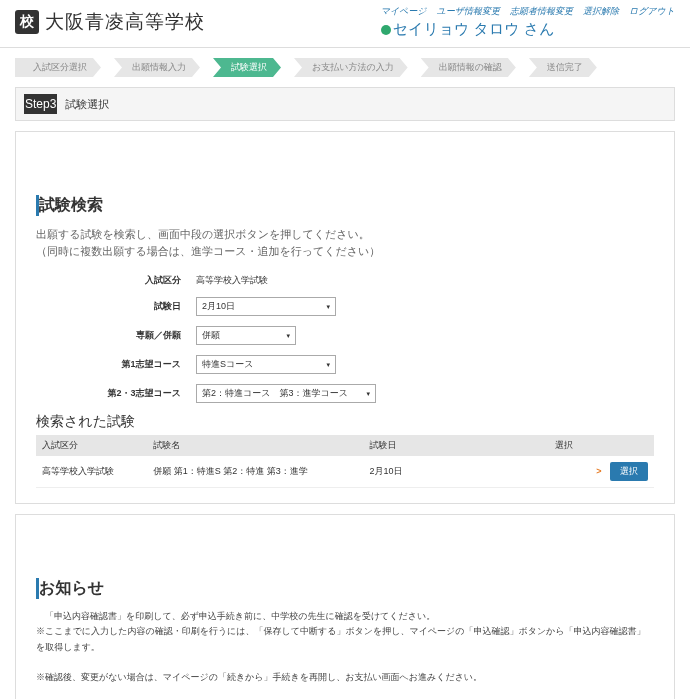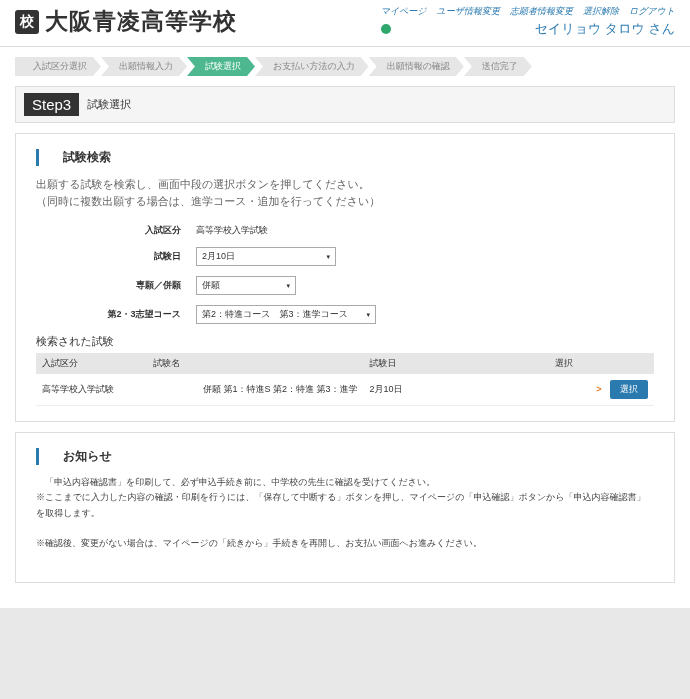--- a/index.html
+++ b/index.html
@@ -1,54 +1,54 @@
 <!DOCTYPE html>
 <html><head>
   <meta charset="utf-8">
   <style>
     * { margin: 0; padding: 0; box-sizing: border-box; }
     body { font-family: "Meiryo", sans-serif; background: #e8e8e8; font-size: 10px; color: #333; }
     .page { width: 690px; margin: 0 auto; background: #fff; }
     .header { display: flex; align-items: center; justify-content: space-between; padding: 5px 15px 8px; border-bottom: 1px solid #ddd; }
     .header-left { display: flex; align-items: center; gap: 6px; }
     .logo-mark { width: 24px; height: 24px; background: #333; border-radius: 3px; display: flex; align-items: center; justify-content: center; color: #fff; font-size: 14px; font-weight: bold; }
-    .school-name { font-size: 23px; font-weight: bold; letter-spacing: 1px; }
+    .school-name { font-size: 19px; font-weight: normal; letter-spacing: 1px; }
     .header-right { text-align: right; }
     .top-links { display: flex; gap: 10px; font-size: 9px; color: #2a7aaf; margin-bottom: 2px; justify-content: flex-end; }
     .top-links span { cursor: pointer; font-style: italic; }
-    .user-row { display: flex; align-items: center; gap: 20px; justify-content: space-between; font-size: 13px; color: #2a7aaf; }
+    .user-row { display: flex; align-items: center; gap: 2px; justify-content: flex-start; font-size: 15px; color: #2a7aaf; }
     .user-icon { width: 10px; height: 10px; background: #2fa86e; border-radius: 50%; }
 
-    .stepper { display: flex; padding: 10px 15px; gap: 4px; text-align: center; }
+    .stepper { display: flex; padding: 10px 15px; gap: 17px; text-align: center; }
     .step { position: relative; padding: 3px 14px 3px 18px; font-size: 9px; background: #e6e6e6; color: #888; clip-path: polygon(0 0, calc(100% - 8px) 0, 100% 50%, calc(100% - 8px) 100%, 0 100%, 8px 50%); margin-right: -4px; }
     .step:first-child { clip-path: polygon(0 0, calc(100% - 8px) 0, 100% 50%, calc(100% - 8px) 100%, 0 100%); }
     .step.active { background: #4db890; color: #fff; }
 
     .content { padding: 0 15px 15px; }
     .panel { border: 1px solid #ddd; margin-bottom: 10px; }
     .step-title-bar { background: #f5f5f5; padding: 6px 8px; display: flex; align-items: center; gap: 8px; }
-    .step-badge { background: #333; color: #fff; padding: 3px 8px; font-size: 15px; }
+    .step-badge { background: #333; color: #fff; padding: 3px 1px; font-size: 12px; }
     .step-title { font-size: 11px; }
 
     .section { padding: 15px 20px; }
-    .section-head { border-left: 3px solid #2a7aaf; padding-left: 24px; font-size: 12px; font-weight: bold; margin-bottom: 10px; }
+    .section-head { border-left: 3px solid #2a7aaf; padding-left: 0; font-size: 16px; font-weight: bold; margin-bottom: 10px; margin-top: 48px; }
     .help-text { font-size: 11px; color: #666; line-height: 1.5; margin-bottom: 15px; }
 
     .form-row { display: flex; align-items: center; margin-bottom: 10px; }
     .form-label { width: 160px; text-align: right; padding-right: 15px; font-size: 9px; font-weight: bold; }
     .form-value { font-size: 9px; }
     .select-box { display: inline-flex; align-items: center; justify-content: space-between; border: 1px solid #aaa; padding: 2px 5px; background: #fff; min-width: 140px; font-size: 9px; }
     .chev { font-size: 7px; }
 
-    .sub-label { font-size: 11px; margin: 10px 0 4px; }
+    .sub-label { font-size: 14px; margin: 10px 0 4px; }
     .result-table { width: 100%; border-collapse: collapse; font-size: 9px; }
     .result-table th { background: #e6e6e6; text-align: left; padding: 4px 6px; font-weight: normal; }
     .result-table td { padding: 6px; border-bottom: 1px solid #eee; }
     .result-table td.col-exam { width: 18%; }
-    .result-table td.col-name { width: 35%; text-align: right; }
+    .result-table td.col-name { width: 35%; }
     .result-table td.col-date { width: 30%; }
     .result-table td.col-act { width: 17%; text-align: right; }
     .arrow-orange { color: #e67b24; font-weight: bold; margin-right: 6px; }
     .btn-select { background: #2a7aaf; color: #fff; border: none; padding: 3px 10px; font-size: 9px; cursor: pointer; border-radius: 2px; }
 
     .plain-table { width: 100%; border-collapse: collapse; font-size: 9px; margin-bottom: 10px; }
     .plain-table th { background: #e6e6e6; text-align: left; padding: 4px 6px; font-weight: normal; }
 
     .notice-body { font-size: 9px; line-height: 1.7; color: #444; }
   </style>
@@ -113,20 +113,27 @@
           </div>
         </div>
         <div class="form-row">
           <div class="form-label">専願／併願</div>
           <div class="select-box" style="min-width:100px">
             <span>併願</span>
             <span class="chev">▾</span>
           </div>
         </div>
         <div class="form-row">
+          <div class="form-label">第1志望コース</div>
+          <div class="select-box">
+            <span>特進Sコース</span>
+            <span class="chev">▾</span>
+          </div>
+        </div>
+        <div class="form-row">
           <div class="form-label">第2・3志望コース</div>
           <div class="select-box" style="min-width:180px">
             <span>第2：特進コース　第3：進学コース</span>
             <span class="chev">▾</span>
           </div>
         </div>
 
         <div class="sub-label">検索された試験</div>
         <table class="result-table">
           <thead>

